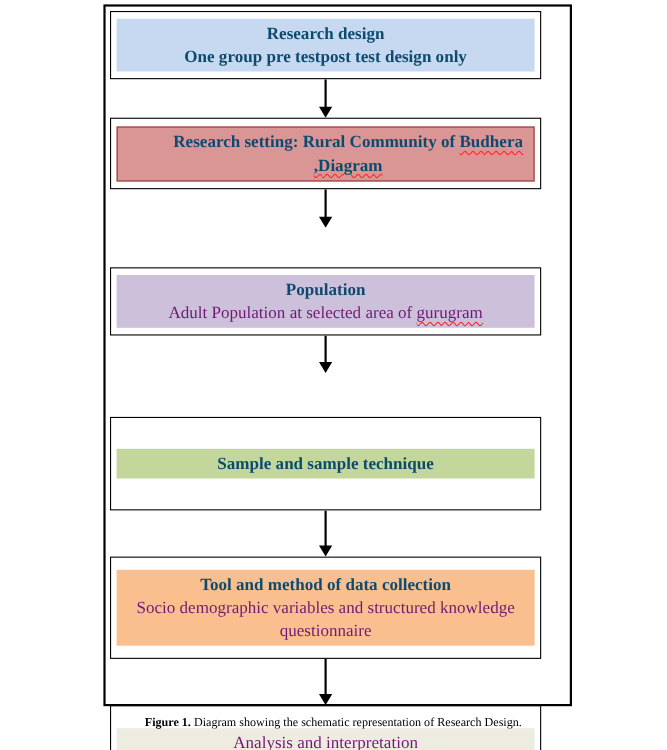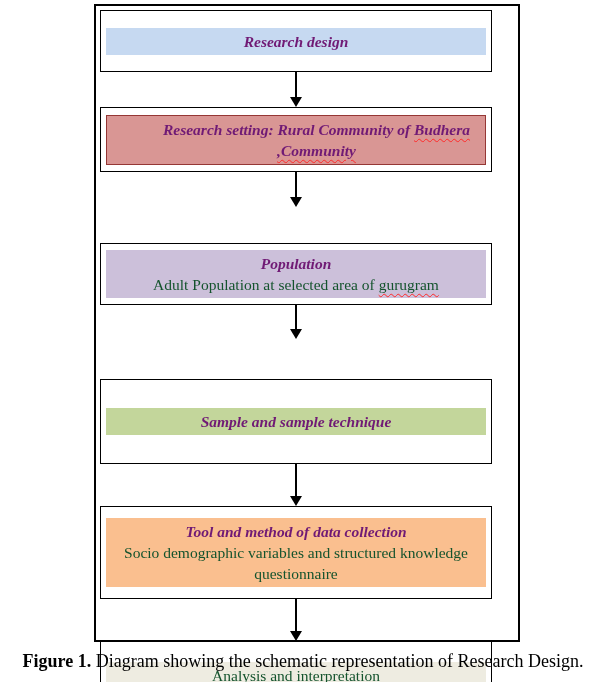--- a/index.html
+++ b/index.html
@@ -36,72 +36,72 @@
   }
   .fill {
     width: 100%;
     box-sizing: border-box;
     padding: 3px 6px;
     text-align: center;
   }
   .line {
     font-size: 15.5px;
     line-height: 21px;
-    color: #14532d;
+    color: #701a75;
   }
   .line.title {
     font-weight: bold;
-    font-style: italic;
-    color: #701a75;
+    color: #0c4a6e;
   }
   .wavy {
     text-decoration-line: underline;
     text-decoration-style: wavy;
     text-decoration-color: #ff2a2a;
     text-decoration-thickness: 1px;
     text-underline-offset: 3px;
   }
   .arrow {
     display: flex;
     justify-content: center;
     align-items: flex-start;
     width: 392px;
   }
   .caption {
     position: absolute;
     left: 0;
     top: 651px;
     width: 606px;
     text-align: center;
-    font-size: 18px;
+    font-size: 11px;
     color: #000000;
     white-space: nowrap;
   }
 </style>
 </head>
 <body>
 
 <div class="page">
   <div class="outer-frame">
     <div id="flow-column">
         <div class="flow-box" style="min-height: 62px;">
           <div class="fill" style="background: rgb(198, 217, 241);">
             <div class="line title"><span>Research design</span></div>
+            <div class="line title"><span>One group pre testpost test design only</span></div>
           </div>
         </div>
         <div class="arrow">
           <svg width="16" height="35" viewBox="0 0 16 35">
             <line x1="8" y1="0" x2="8" y2="26" stroke="#000000" stroke-width="2"></line>
             <polygon points="2,25 14,25 8,35" fill="#000000"></polygon>
           </svg>
         </div>
         <div class="flow-box" style="min-height: 65px;">
           <div class="fill" style="background: rgb(217, 150, 148); border: 1px solid rgb(149, 55, 53); padding-left: 47px;">
             <div class="line title"><span>Research setting: Rural Community of </span><span class="wavy">Budhera</span></div>
-            <div class="line title"><span class="wavy">,Community</span></div>
+            <div class="line title"><span class="wavy">,Diagram</span></div>
           </div>
         </div>
         <div class="arrow">
           <svg width="16" height="35" viewBox="0 0 16 35">
             <line x1="8" y1="0" x2="8" y2="26" stroke="#000000" stroke-width="2"></line>
             <polygon points="2,25 14,25 8,35" fill="#000000"></polygon>
           </svg>
         </div>
         <div class="flow-box" style="min-height: 62px; margin-top: 36px;">
           <div class="fill" style="background: rgb(204, 192, 218);">

